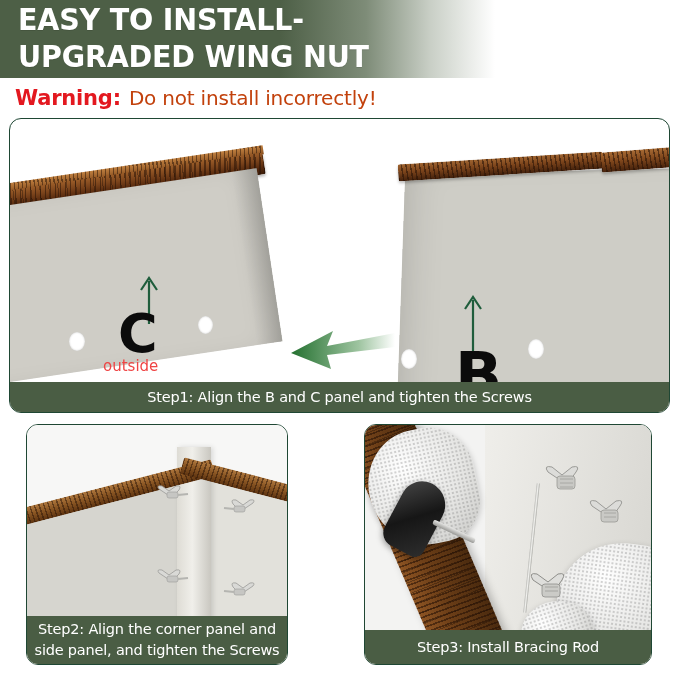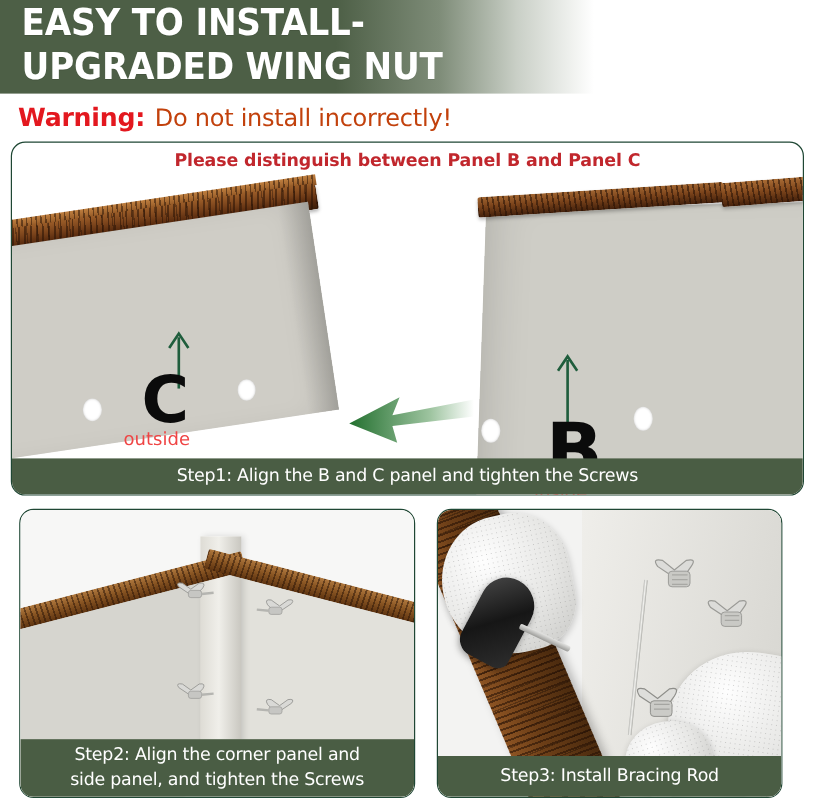--- a/index.html
+++ b/index.html
@@ -171,21 +171,21 @@
     text-align:center;
     display:flex; align-items:center; justify-content:center;
     z-index:10;
     white-space:pre-line;
   }
   #caption-1{ height:30px; font-size:14.5px; letter-spacing:-0.2px; }
   #caption-2{ height:48px; font-size:14.5px; line-height:21px; letter-spacing:-0.2px;}
   #caption-3{ height:34px; font-size:14.5px; letter-spacing:-0.2px;}
 
   
-  #panel-step2{ left:16px; top:424px; width:330px; height:241px; }
+  #panel-step2{ left:26px; top:424px; width:262px; height:241px; }
   .corner-scene{ position:absolute; inset:0; background:#f7f7f6; }
   .cs-left-board{
     position:absolute; left:-10px; top:48px; width:190px; height:180px;
     background:#d6d5cf; transform: skewY(-14deg); transform-origin:right top;
     box-shadow: inset -12px 0 22px -16px rgba(0,0,0,.2);
   }
   .cs-right-board{
     position:absolute; left:168px; top:52px; width:200px; height:180px;
     background:#e2e1db; transform: skewY(14deg); transform-origin:left top;
   }
@@ -312,21 +312,20 @@
             <stop offset="0%" stop-color="#ffffff"></stop>
             <stop offset="35%" stop-color="#9ec4a0"></stop>
             <stop offset="100%" stop-color="#23702f"></stop>
           </linearGradient>
         </defs>
         <path d="M108,8 L40,21 L46,6 L4,28 L44,44 L40,30 L108,22 Z" fill="url(#ga1)"></path>
       </svg>
 
     </div>
 
-    <div class="distinguish-note">Please distinguish between Panel B and Panel C</div>
     <div class="caption" id="caption-1">Step1: Align the B and C panel and tighten the Screws</div>
   </div>
 
   <div class="panel" id="panel-step2">
     <div class="corner-scene">
       <div class="cs-left-board"></div>
       <div class="cs-right-board"></div>
       <div class="cs-post"></div>
       <div class="cs-wood-l"></div>
       <div class="cs-wood-r"></div>

